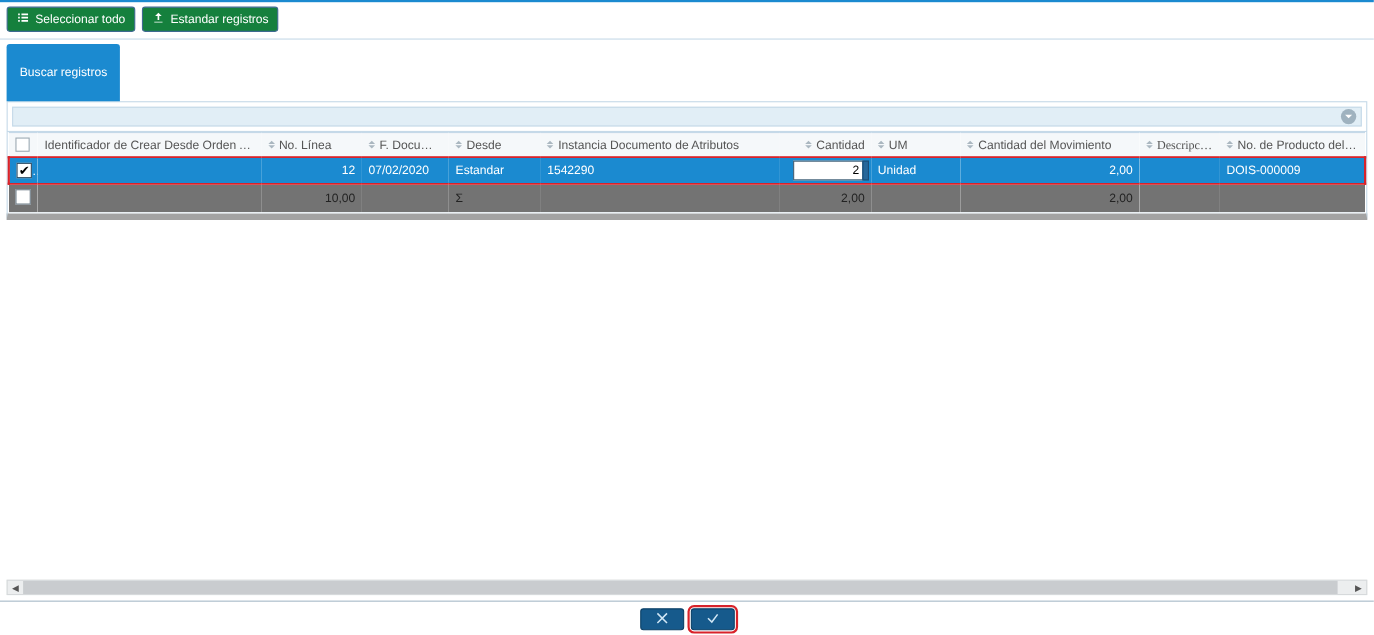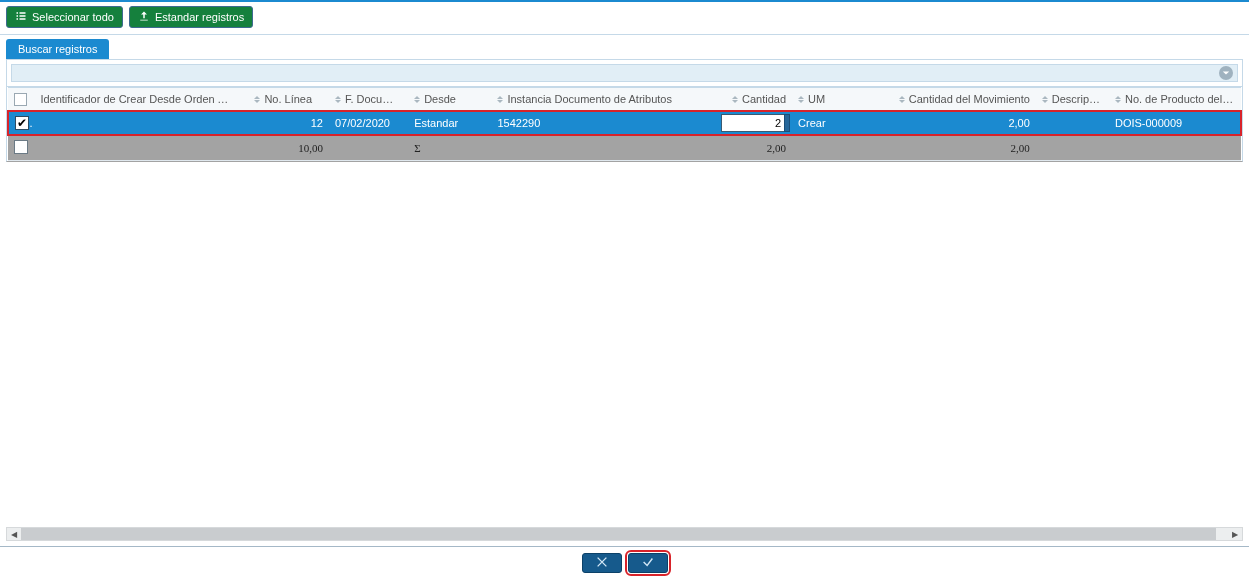--- a/index.html
+++ b/index.html
@@ -42,21 +42,21 @@
   .tb-btn svg { width: 12px; height: 12px; }
 
   
   .search-bar-wrap {
     padding: 4px 6px 0 6px;
   }
   .search-tab {
     display: inline-block;
     background: #1b8ad0;
     color: #fff;
-    padding: 4px 12px;
+    padding: 20px 12px;
     border-radius: 3px 3px 0 0;
     font-size: 11px;
   }
   .search-body {
     margin: 0 6px;
     border: 1px solid #c5d9e8;
     background: #fff;
   }
   .search-banner {
     position: relative;
@@ -79,21 +79,21 @@
     color: #fff;
     font-size: 9px;
     cursor: pointer;
   }
 
   
   .grid-wrap {
     margin: 0 6px;
     border-left: 1px solid #c5d9e8;
     border-right: 1px solid #c5d9e8;
-    border-bottom: 1px solid #a3a3a3;
+    border-bottom: 6px solid #a3a3a3;
   }
   table.grid {
     width: 100%;
     border-collapse: collapse;
     table-layout: fixed;
   }
   table.grid th, table.grid td {
     font-size: 11px;
     padding: 4px 6px;
     text-align: left;
@@ -199,22 +199,21 @@
     width: 6px; height: 18px;
     background: #26679a;
     border: 1px solid #1b4e77;
     vertical-align: middle;
     margin-left: -1px;
   }
   .qty-wrap { display: inline-flex; align-items: center; float: right; }
 
   tr.totals td {
     color: #222;
-    background: #a3a3a3;
-    font-family: Liberation Serif, serif;
+    background: #737373;
   }
   tr.totals .row-check { background: #fff; }
 
   
   .hscroll {
     position: absolute;
     left: 6px; right: 6px;
     bottom: 36px;
     height: 14px;
     background: #eceeef;
@@ -318,48 +317,48 @@
         <col class="col-qty">
         <col class="col-um">
       <col class="col-mov">
         <col class="col-desc">
         <col class="col-prod">
     </colgroup>
     <thead>
       <tr>
         <th><span class="hdr-check"></span></th>
         <th><span>Identificador de Crear Desde Orden ADM</span></th>
-        <th style="text-align:center;"><span class="sort-ico"></span><span>No. Línea</span></th>
+        <th style="text-align:left;"><span class="sort-ico"></span><span>No. Línea</span></th>
         <th><span class="sort-ico"></span><span>F. Documento</span></th>
         <th><span class="sort-ico"></span><span>Desde</span></th>
         <th><span class="sort-ico"></span><span>Instancia Documento de Atributos</span></th>
         <th style="text-align:right;"><span class="sort-ico"></span><span>Cantidad</span></th>
         <th><span class="sort-ico"></span><span>UM</span></th>
-        <th style="text-align:right;"><span class="sort-ico"></span><span>Cantidad del Movimiento</span></th>
-        <th style="text-align:right;"><span class="sort-ico"></span><span>Descripción</span></th>
+        <th style="text-align:left;"><span class="sort-ico"></span><span>Cantidad del Movimiento</span></th>
+        <th style="text-align:right;font-family:Liberation Serif, serif;"><span class="sort-ico"></span><span>Descripción</span></th>
         <th><span class="sort-ico"></span><span>No. de Producto del Socio del</span></th>
       </tr>
     </thead>
     <tbody>
       <tr class="selected">
         <td style="text-align:center;">
           <span class="row-check">✔</span>
         </td>
         <td></td>
         <td class="num">12</td>
         <td>07/02/2020</td>
         <td>Estandar</td>
         <td>1542290</td>
         <td class="qty-cell">
           <span class="qty-wrap">
             <input class="qty-input" value="2" style="">
             <span class="qty-handle"></span>
           </span>
         </td>
-        <td>Crear</td>
+        <td>Unidad</td>
         <td class="num">2,00</td>
         <td class="num"></td>
         <td>DOIS-000009</td>
       </tr>
 
       <tr class="totals">
         <td style="text-align:center;">
           <span class="row-check"></span>
         </td>
         <td></td>

